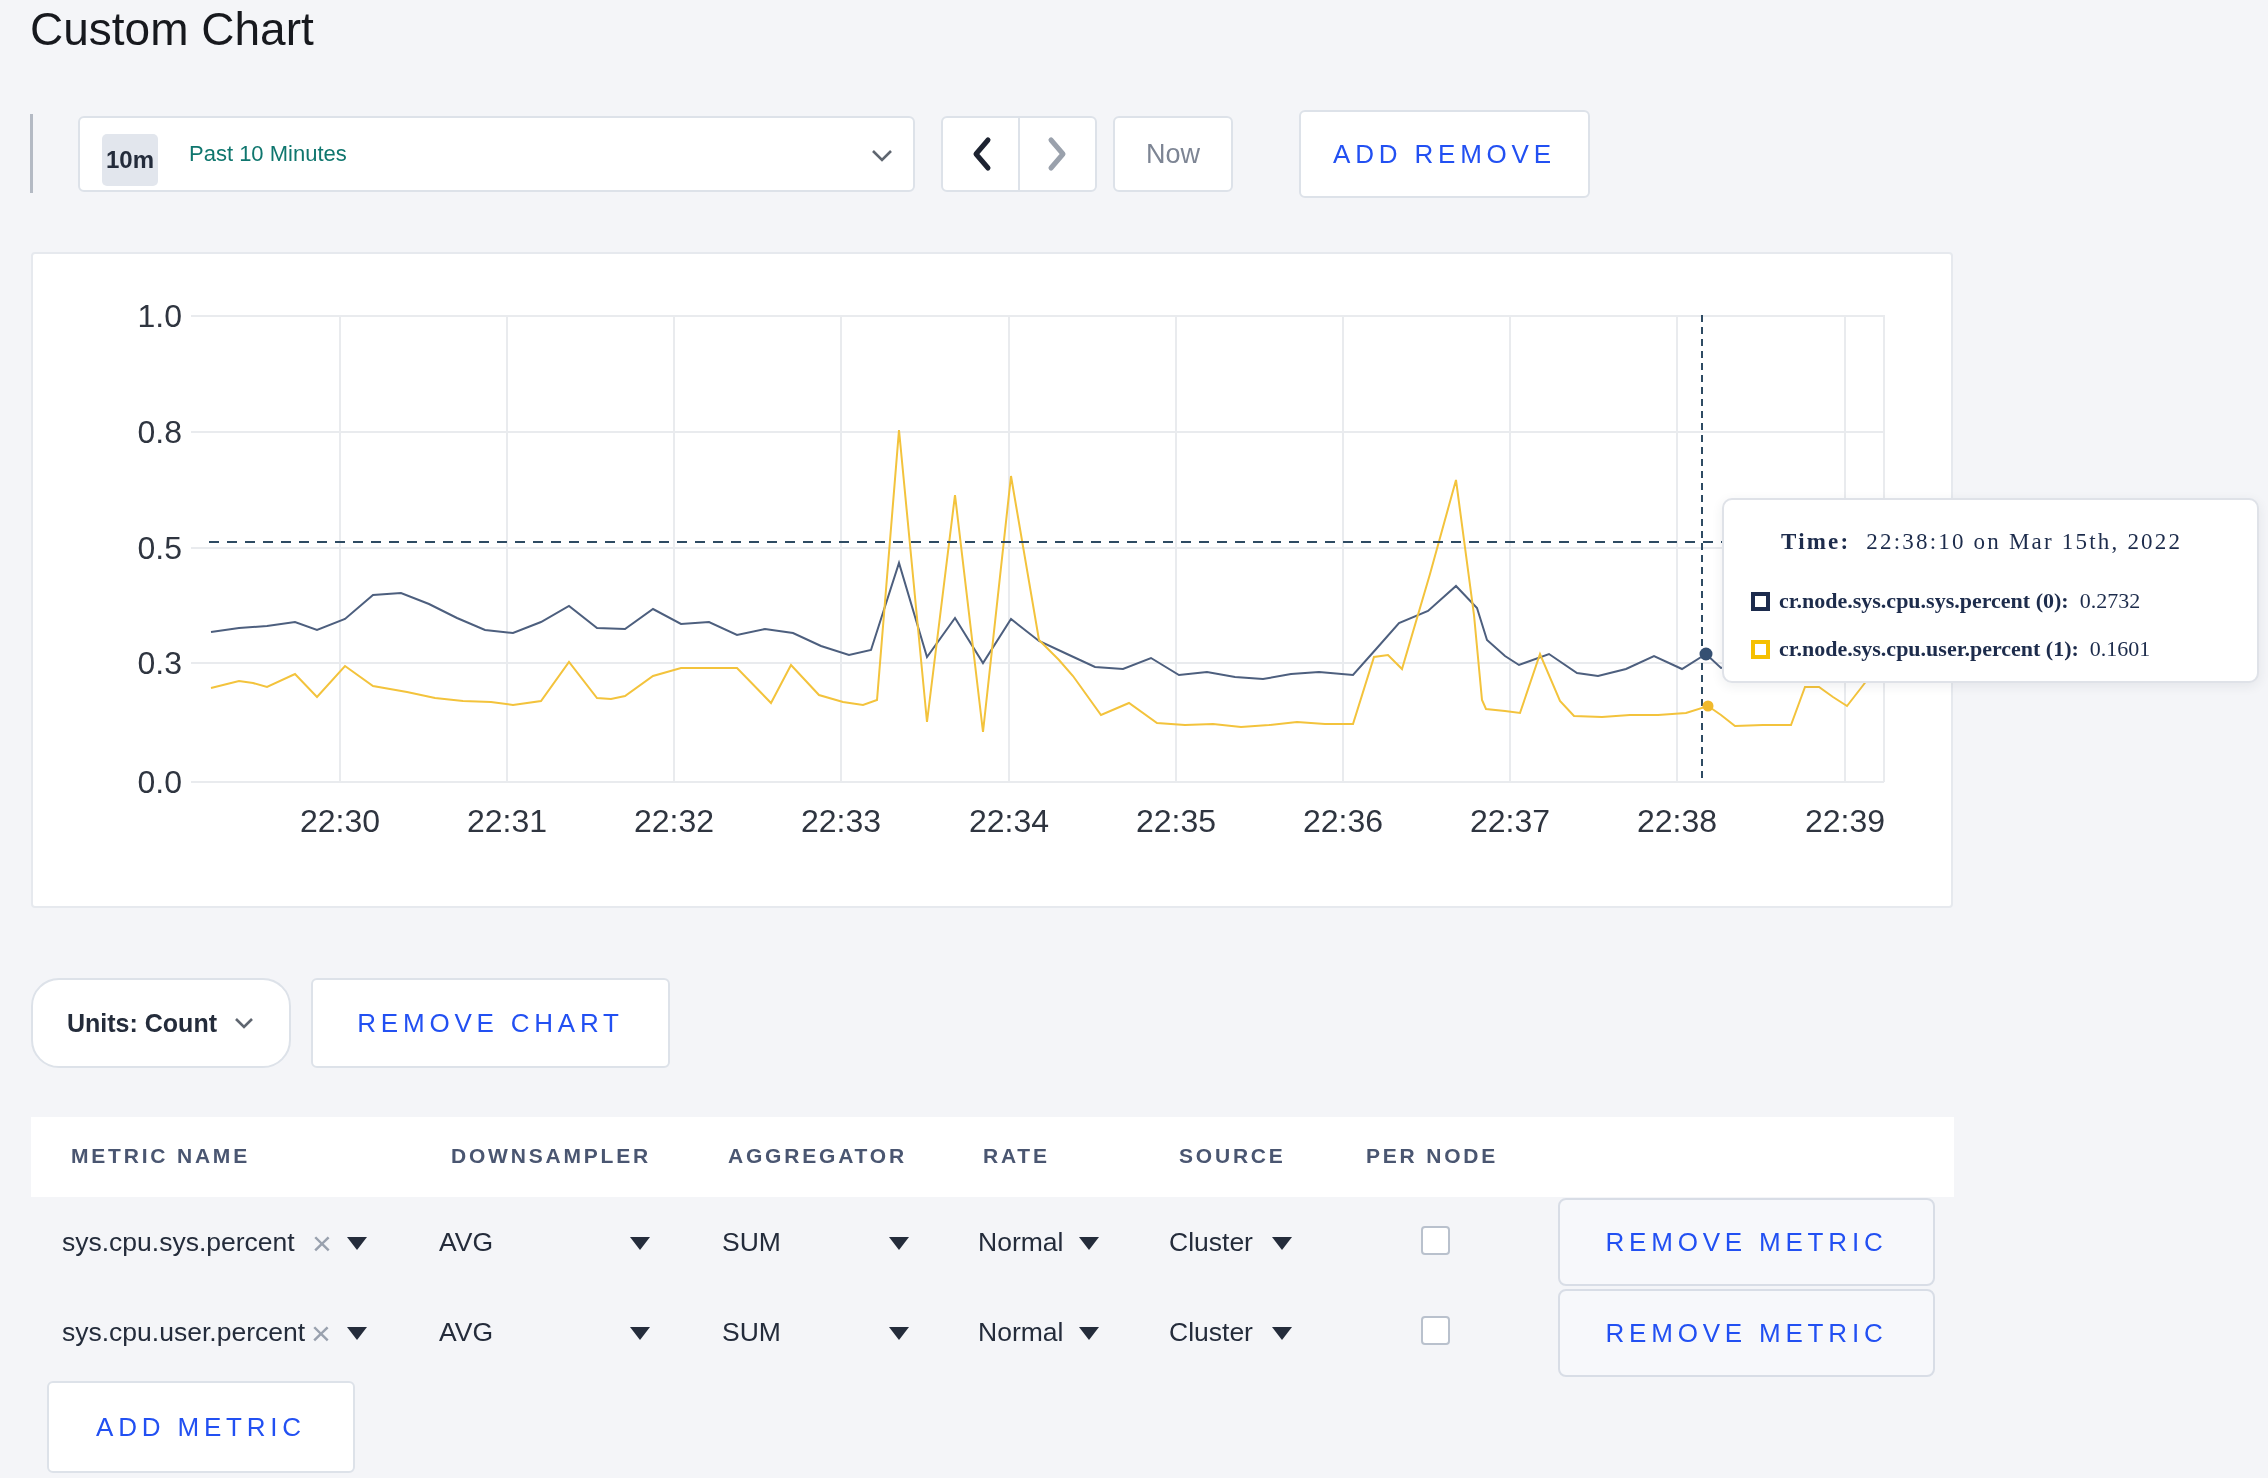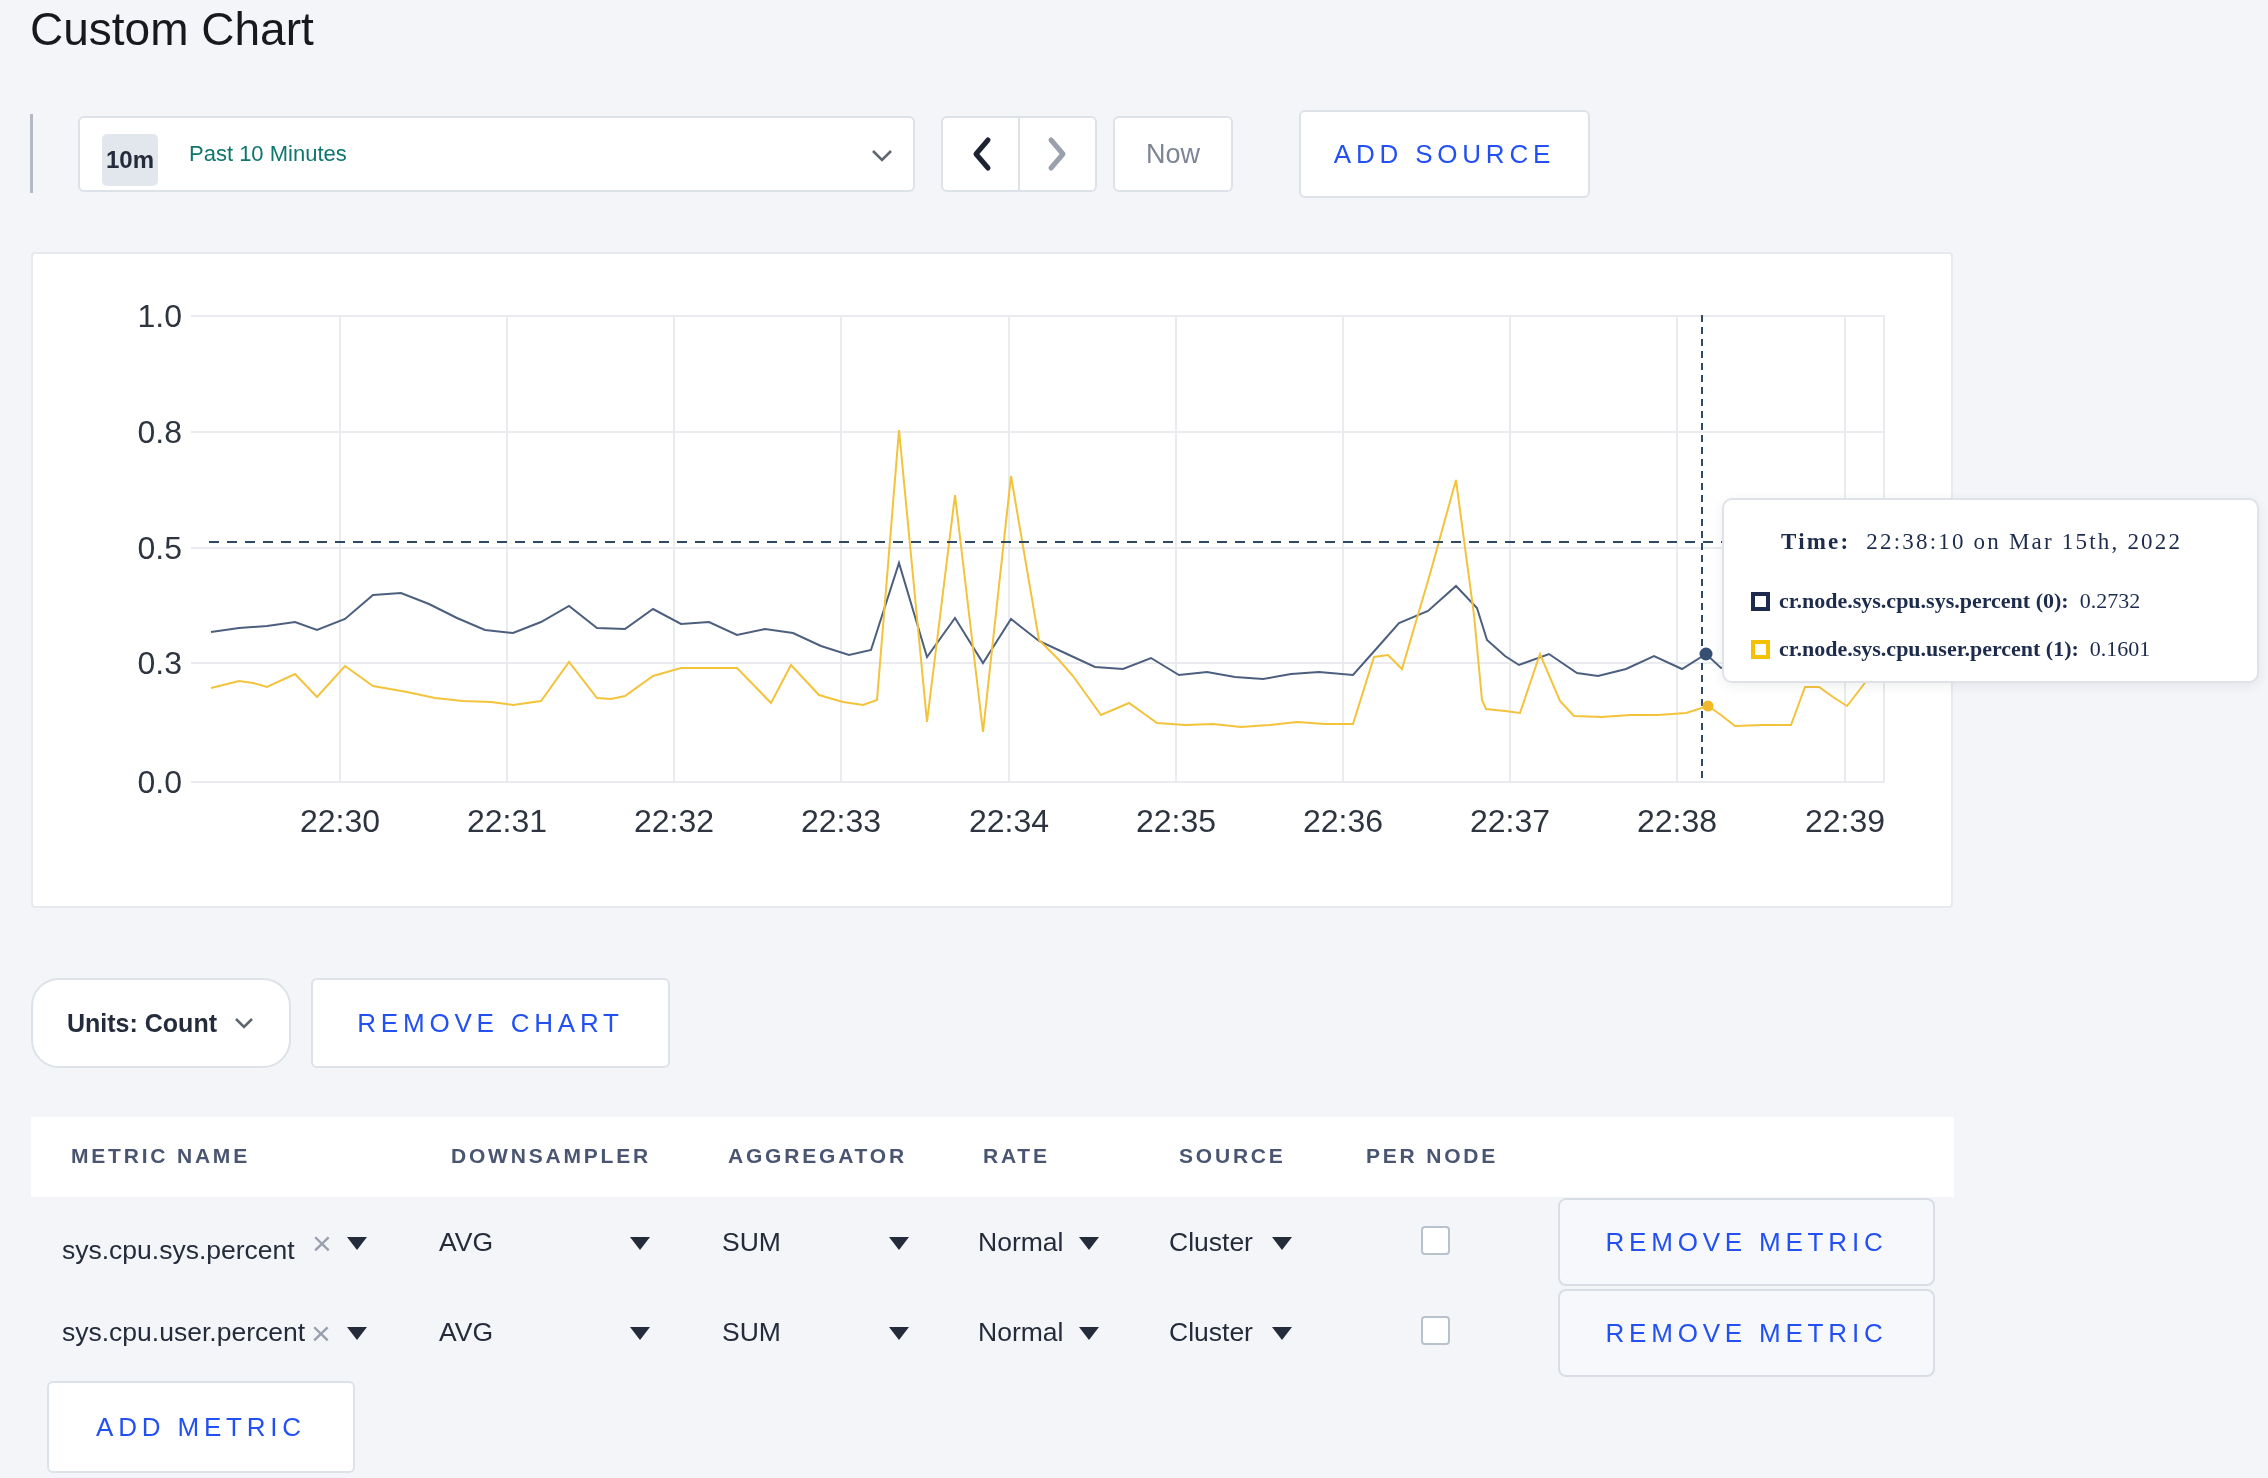--- a/index.html
+++ b/index.html
@@ -38,21 +38,21 @@
   </div>
   <div style="flex:1; height:100%; display:flex; align-items:center; justify-content:center;">
     <svg width="26" height="36" viewBox="0 0 26 36">
         <path d="M6 4 L18 18 L6 32" stroke="#9aa1ac" stroke-width="5" fill="none" stroke-linecap="round" stroke-linejoin="round"></path>
       </svg>
   </div>
 </div>
 
 <div class="abs btn" style="left:1113px; top:116px; width:120px; height:76px; font-size:27px; color:#7d8594;">Now</div>
 
-<div class="abs btn blue" style="left:1299px; top:110px; width:291px; height:88px;">ADD SOURCE</div>
+<div class="abs btn blue" style="left:1299px; top:110px; width:291px; height:88px;">ADD REMOVE</div>
 
 <div class="abs" style="left:31px; top:252px; width:1922px; height:656px; background:#fff; border:2px solid #e6e9ee; border-radius:4px;"></div>
 
 <svg class="abs" style="left:0; top:0; z-index:2;" width="2268" height="1478" viewBox="0 0 2268 1478" fill="none">
 
   <g stroke="#e9ebee" stroke-width="2">
     <line x1="191" y1="316" x2="1884" y2="316"></line>
     <line x1="191" y1="432" x2="1884" y2="432"></line>
     <line x1="191" y1="548" x2="1884" y2="548"></line>
     <line x1="191" y1="663" x2="1884" y2="663"></line>
@@ -121,21 +121,21 @@
 <div class="abs btn blue" style="left:311px; top:978px; width:359px; height:90px;">REMOVE CHART</div>
 
 <div class="abs" style="left:31px; top:1117px; width:1923px; height:80px; background:#fff;"></div>
 <div class="hdr" style="left:71px;">METRIC NAME</div>
 <div class="hdr" style="left:451px;">DOWNSAMPLER</div>
 <div class="hdr" style="left:728px;">AGGREGATOR</div>
 <div class="hdr" style="left:983px;">RATE</div>
 <div class="hdr" style="left:1179px;">SOURCE</div>
 <div class="hdr" style="left:1366px;">PER NODE</div>
 
-<div class="rowtxt" style="top:1227px; left:62px;margin-top:8px;">sys.cpu.sys.percent</div>
+<div class="rowtxt" style="top:1227px; left:62px;">sys.cpu.sys.percent</div>
 <div class="xmark" style="top:1224px; left:312px;">×</div>
 <div class="tri" style="top:1237px; left:347px;"></div>
 <div class="rowtxt" style="top:1227px; left:439px;">AVG</div>
 <div class="tri" style="top:1237px; left:630px;"></div>
 <div class="rowtxt" style="top:1227px; left:722px;">SUM</div>
 <div class="tri" style="top:1237px; left:889px;"></div>
 <div class="rowtxt" style="top:1227px; left:978px;">Normal</div>
 <div class="tri" style="top:1237px; left:1079px;"></div>
 <div class="rowtxt" style="top:1227px; left:1169px;">Cluster</div>
 <div class="tri" style="top:1237px; left:1272px;"></div>

